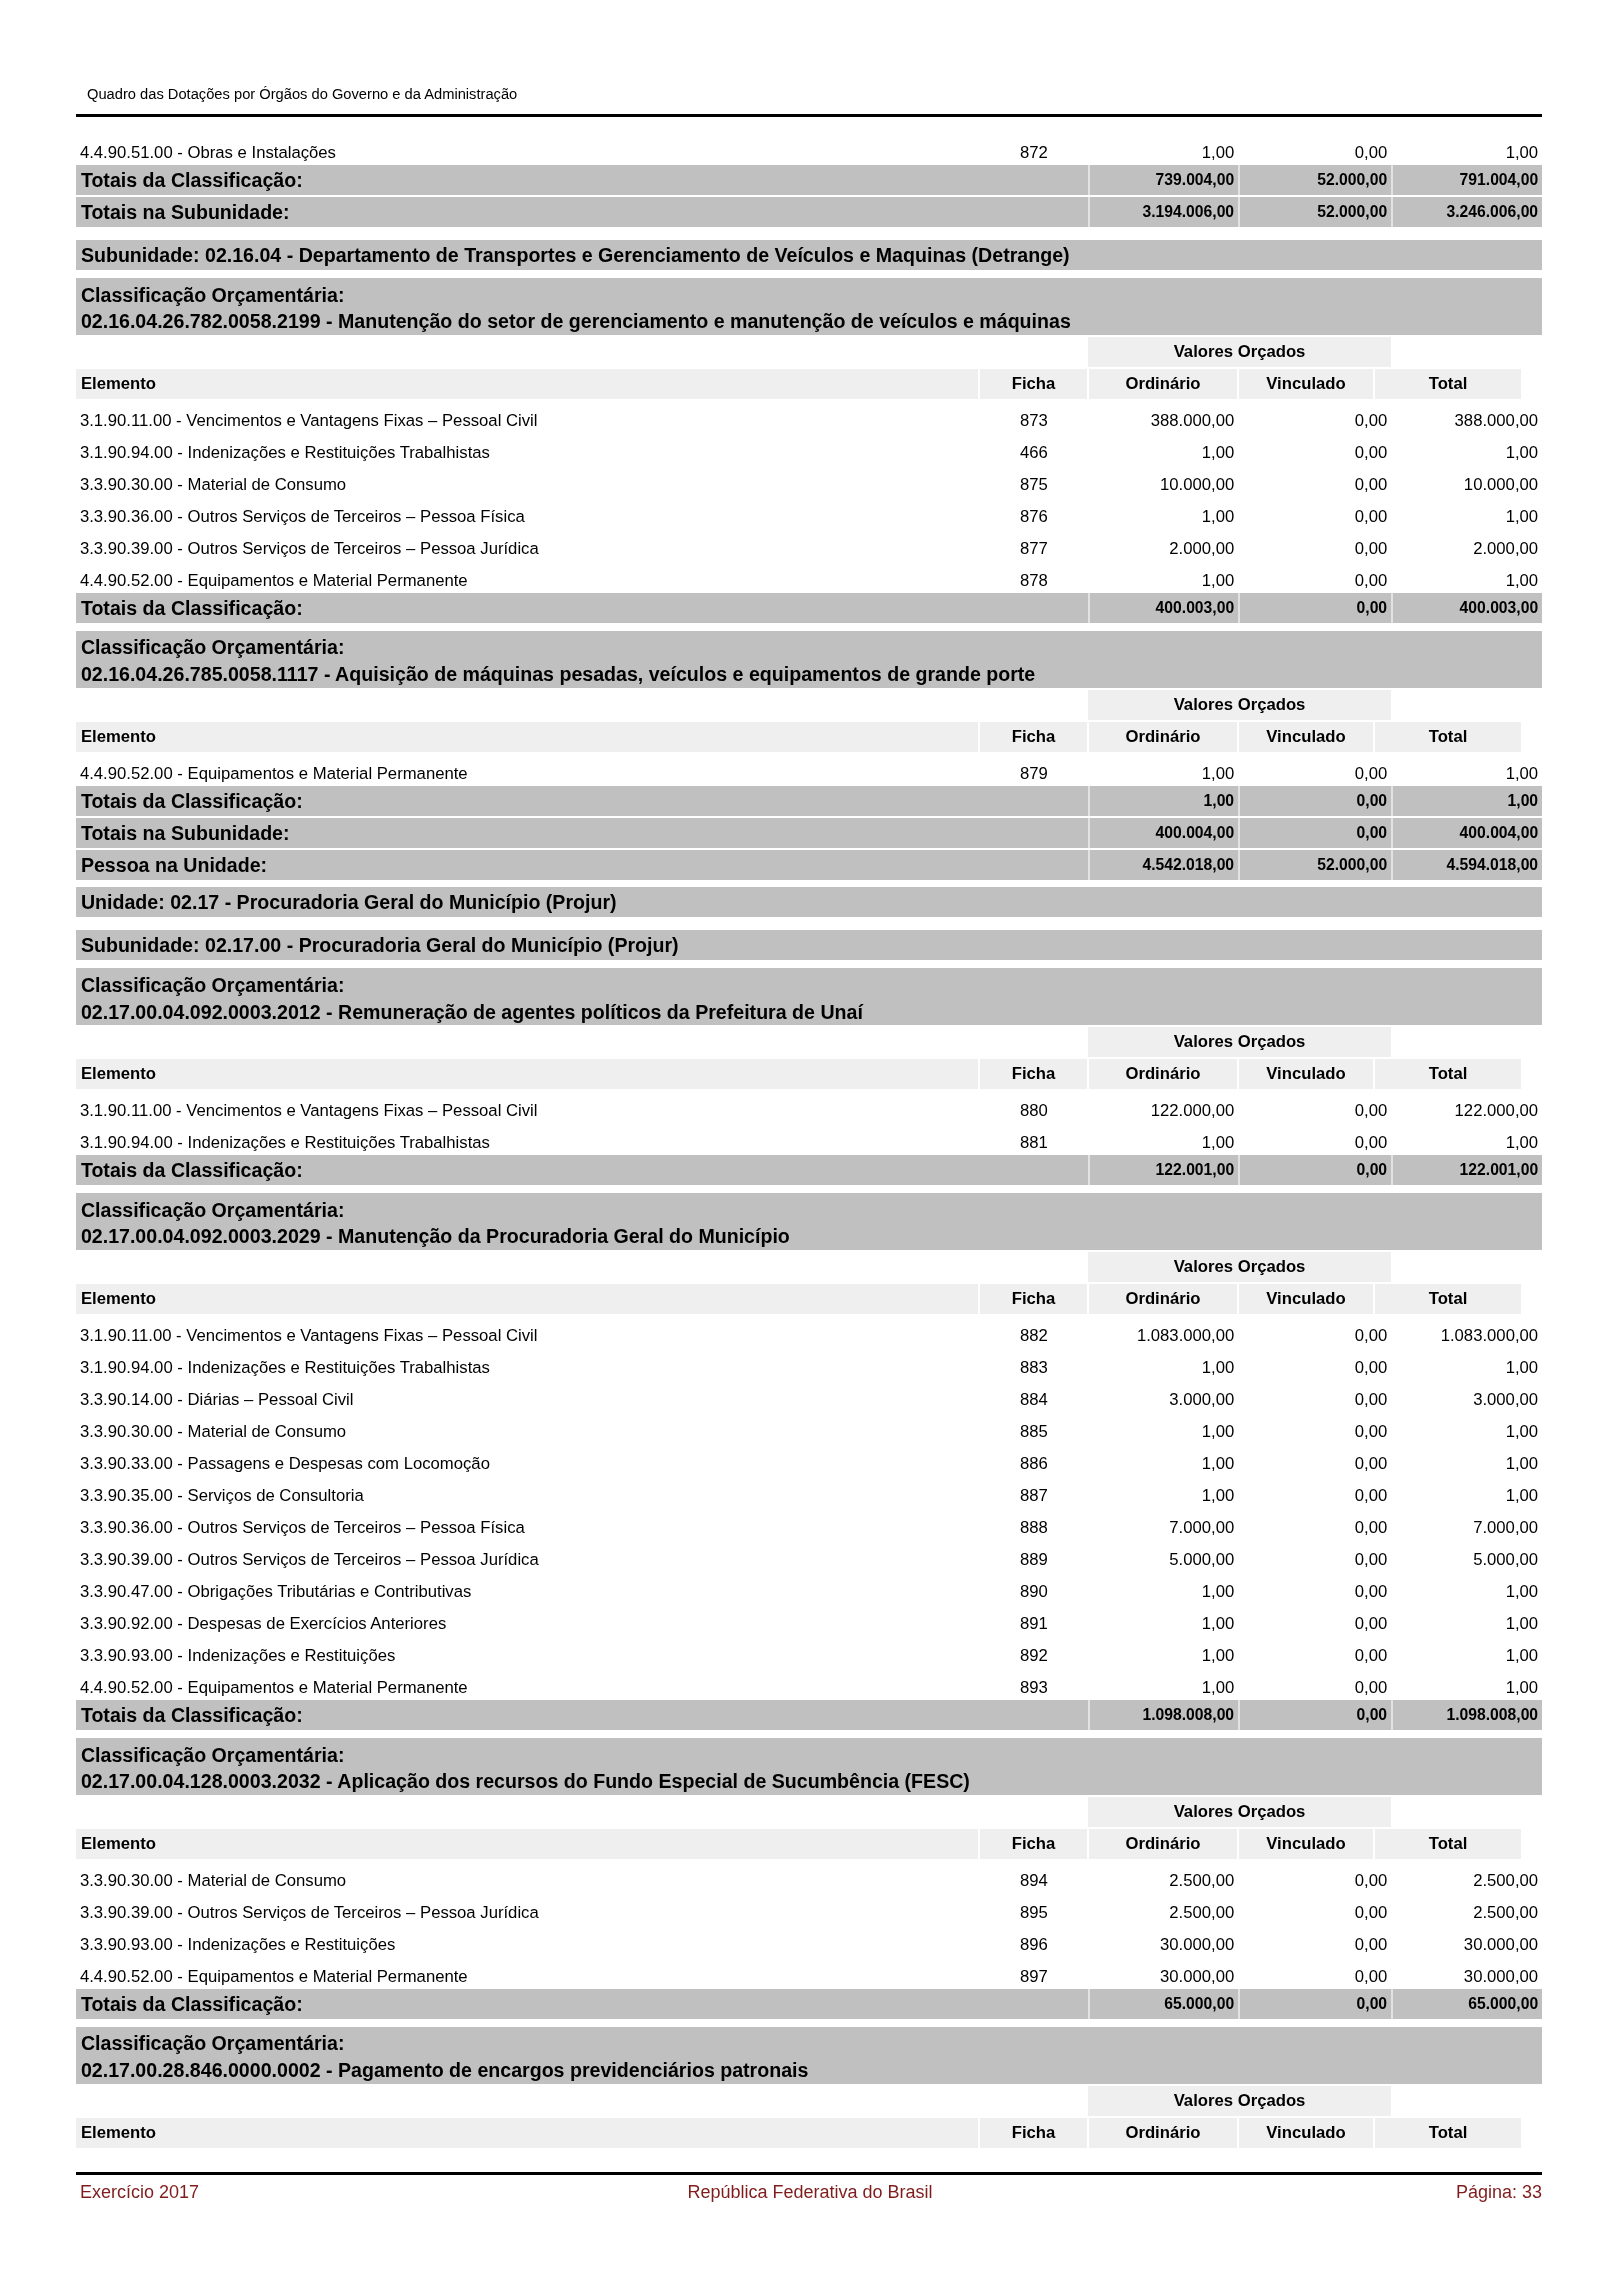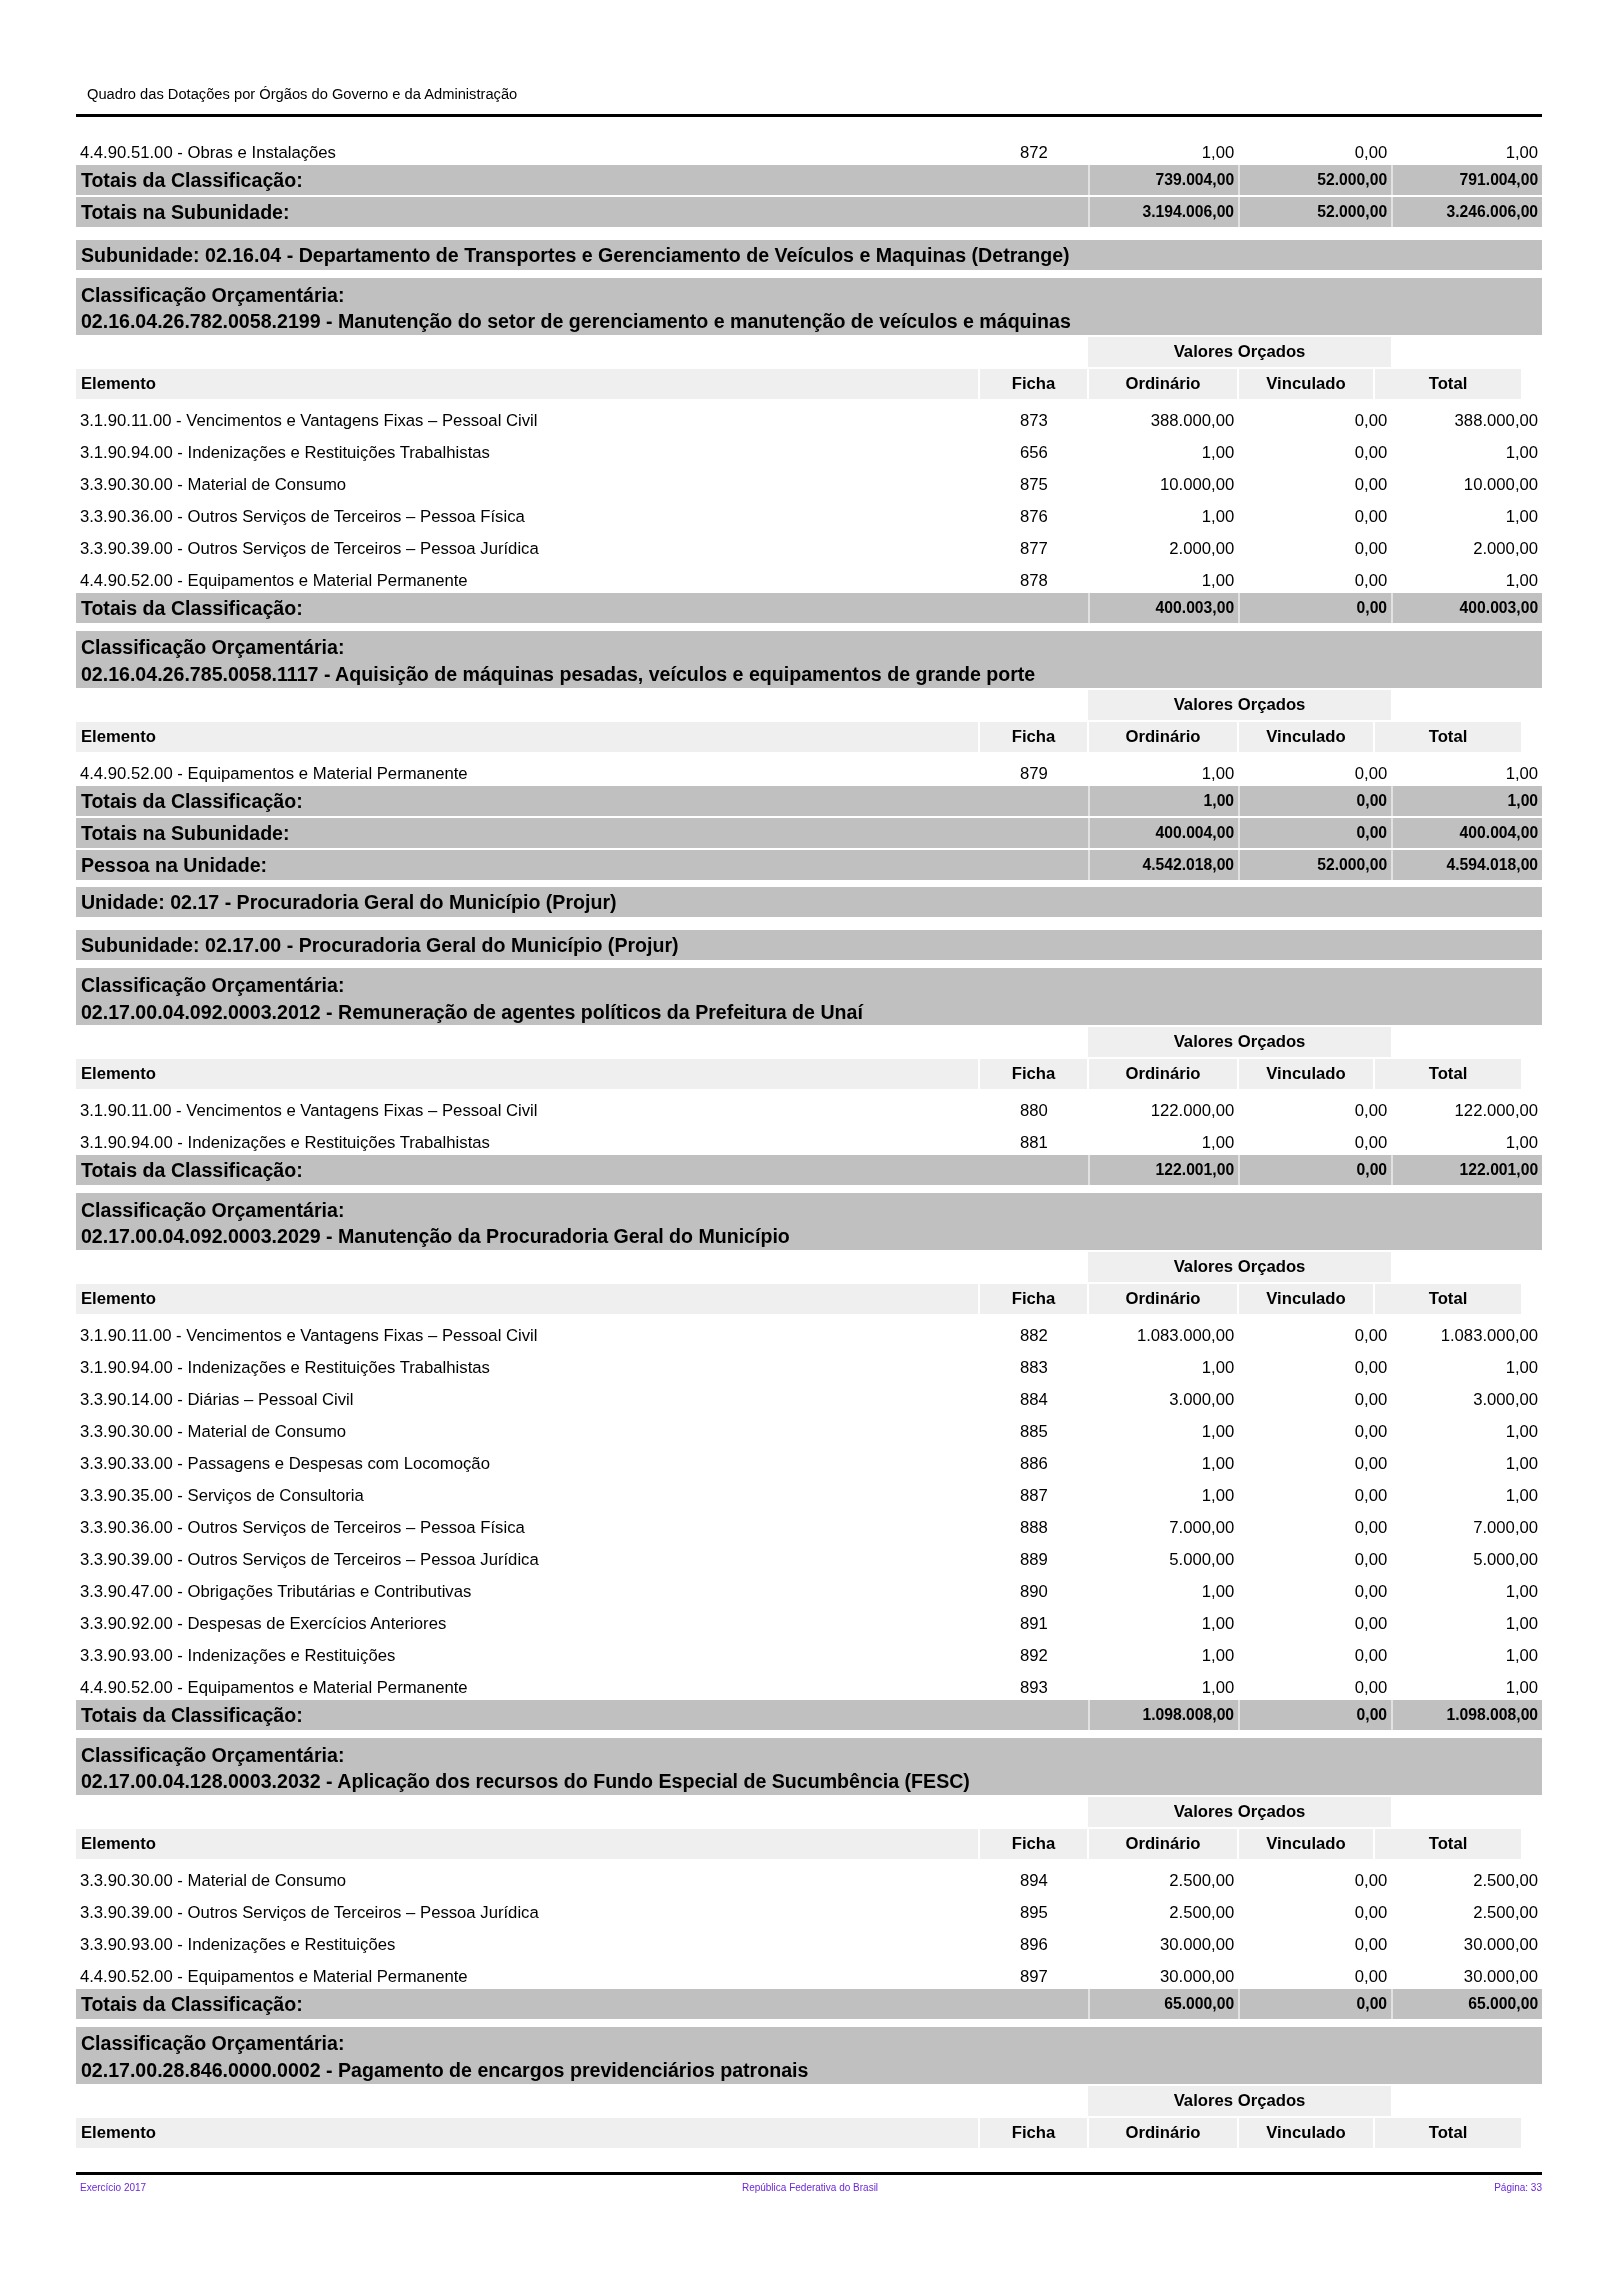--- a/index.html
+++ b/index.html
@@ -26,21 +26,21 @@
                box-sizing: border-box; border-left: 2px solid #e2e2e2; }
   .totrow .v.or { width: 150px; } .totrow .v.vi { width: 153px; } .totrow .v.to { width: 151px; }
   .vo-row { display: flex; height: 30px; margin-top: 2px; }
   .vo-spacer { width: 1012px; }
   .vo { width: 303px; background: #efefef; text-align: center; font-weight: bold; font-size: 16.7px; line-height: 30px; }
   .hdr { display: flex; height: 30px; margin-top: 2px; font-weight: bold; font-size: 16.7px; }
   .hdr .h { background: #efefef; line-height: 30px; box-sizing: border-box; padding: 0 4.9px; border-right: 2px solid #ffffff; }
   .hdr .h.el { width: 904px; } .hdr .h.fi { width: 109px; text-align: center; }
   .hdr .h.or { width: 150px; text-align: center; } .hdr .h.vi { width: 136px; text-align: center; }
   .hdr .h.to { width: 146px; text-align: center; border-right: none; }
-  .footer { position: absolute; top: 2182px; font-size: 10px; color: #6d28d9; }
+  .footer { position: absolute; top: 2182px; font-size: 18px; color: #7f1d1d; }
 </style>
 </head>
 <body>
 
 <div class="page-header">Quadro das Dotações por Órgãos do Governo e da Administração</div>
 <div class="rule" style="top:114px"></div>
 
 <div class="content" id="content">
 
   <div class="row">
@@ -82,21 +82,21 @@
       </div>
       <div class="row">
         <div class="c c-el">3.1.90.11.00 - Vencimentos e Vantagens Fixas – Pessoal Civil</div>
         <div class="c c-fi">873</div>
         <div class="c c-or">388.000,00</div>
         <div class="c c-vi">0,00</div>
         <div class="c c-to">388.000,00</div>
       </div>
       <div class="row">
         <div class="c c-el">3.1.90.94.00 - Indenizações e Restituições Trabalhistas</div>
-        <div class="c c-fi">656</div>
+        <div class="c c-fi">466</div>
         <div class="c c-or">1,00</div>
         <div class="c c-vi">0,00</div>
         <div class="c c-to">1,00</div>
       </div>
       <div class="row">
         <div class="c c-el">3.3.90.30.00 - Material de Consumo</div>
         <div class="c c-fi">875</div>
         <div class="c c-or">10.000,00</div>
         <div class="c c-vi">0,00</div>
         <div class="c c-to">10.000,00</div>

